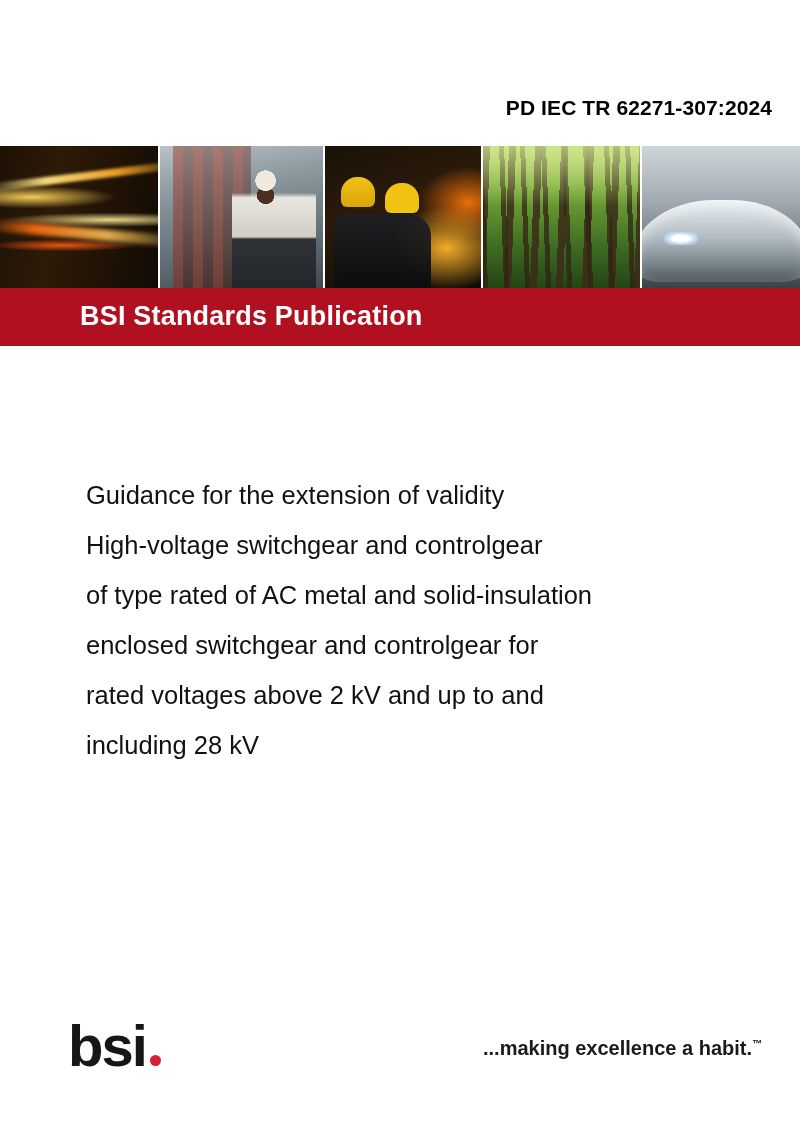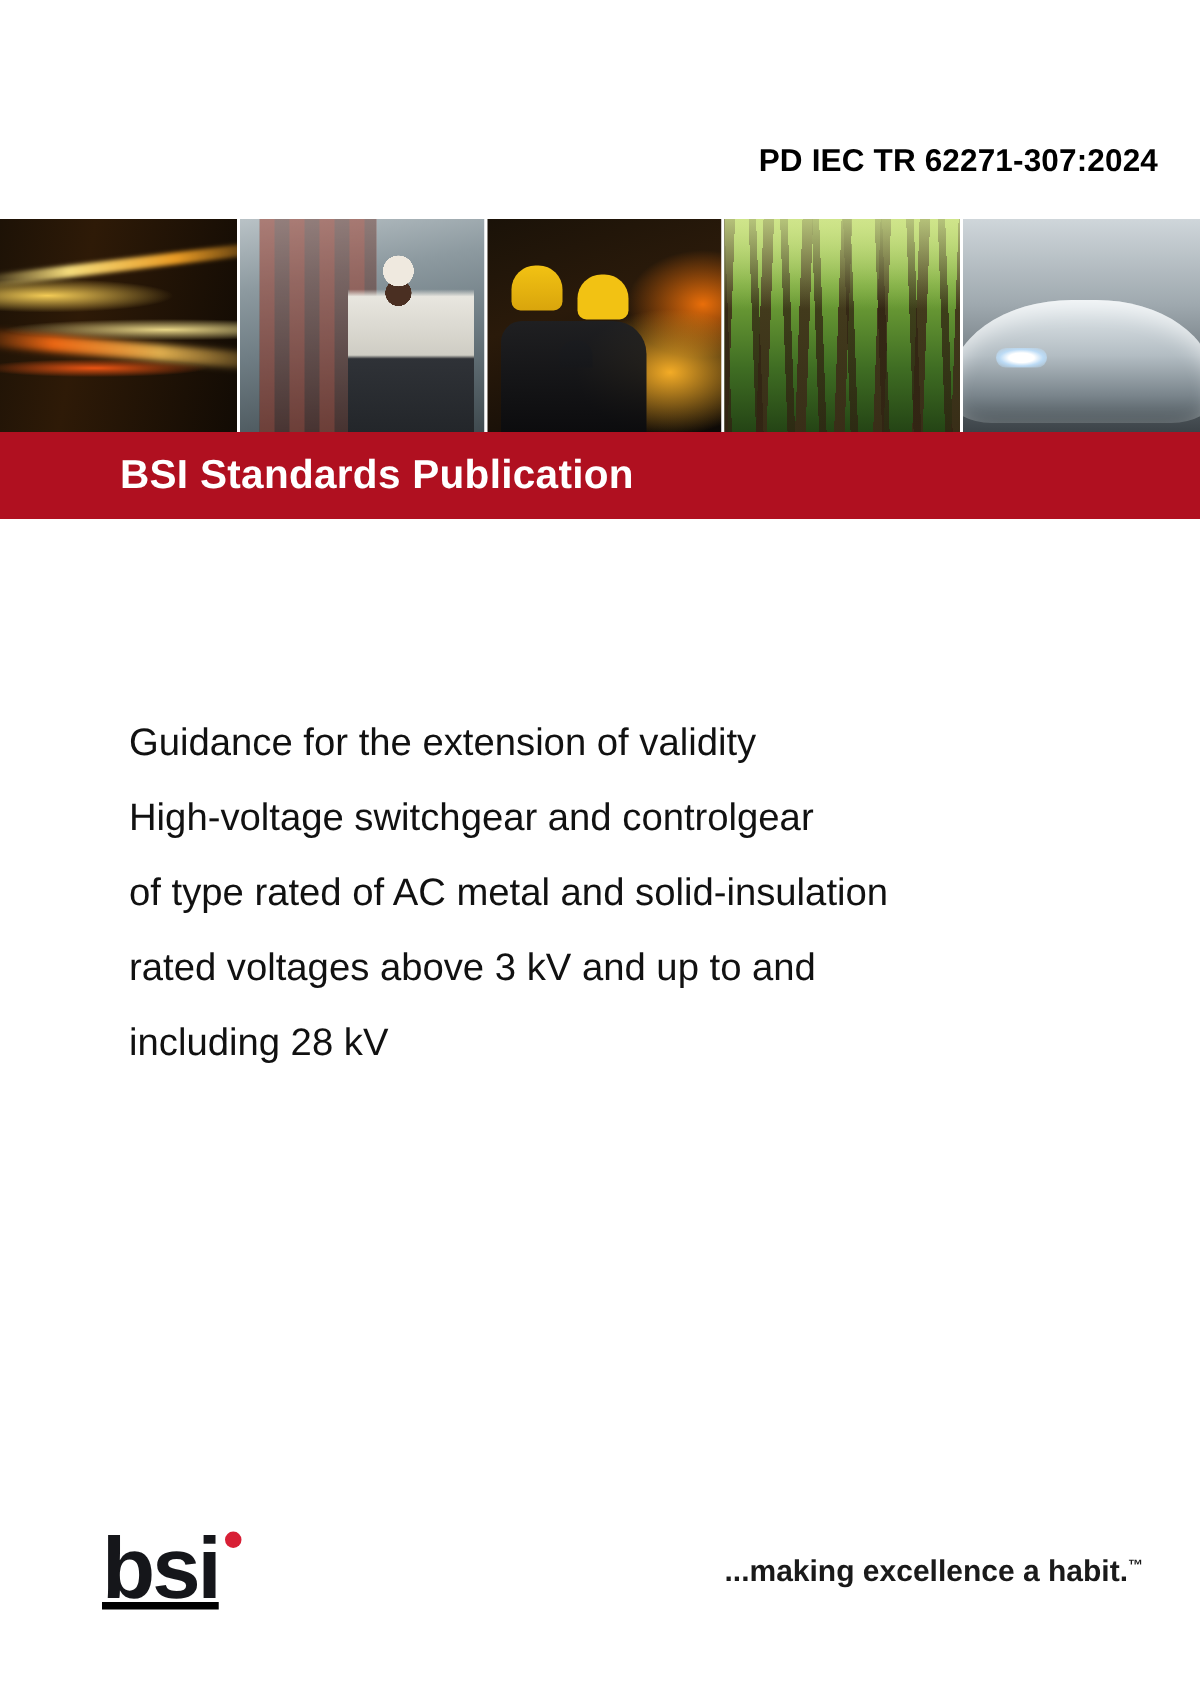--- a/index.html
+++ b/index.html
@@ -229,21 +229,21 @@
     font-weight: normal;
   }
   .title-line { white-space: nowrap; }
 
   
   .bsi-logo {
     position: absolute;
     left: 68px;
     bottom: 62px;
     display: flex;
-    text-decoration: underline;
+    align-items: flex-end;
   }
   .bsi-logo-text {
     font-size: 58px;
     font-weight: bold;
     letter-spacing: -2px;
     color: #15161a;
     line-height: 0.85;
   }
   .bsi-logo-dot {
     width: 11px;
@@ -283,21 +283,22 @@
     <div class="strip-cell img-car"></div>
   </div>
 
   <div class="red-banner"></div>
   <div class="red-banner-text">BSI Standards Publication</div>
 
   <div class="title-block">
     <div class="title-line">Guidance for the extension of validity</div>
     <div class="title-line">High-voltage switchgear and controlgear</div>
     <div class="title-line">of type rated of AC metal and solid-insulation</div>
-    <div class="title-line">rated voltages above 3 kV and up to and</div>
+    <div class="title-line">enclosed switchgear and controlgear for</div>
+    <div class="title-line">rated voltages above 2 kV and up to and</div>
     <div class="title-line">including 28 kV</div>
   </div>
 
   <div class="bsi-logo">
     <span class="bsi-logo-text">bsi</span>
     <span class="bsi-logo-dot"></span>
   </div>
 
   <div class="tagline">
     <span>...making excellence a habit.</span><span class="tm">™</span>

